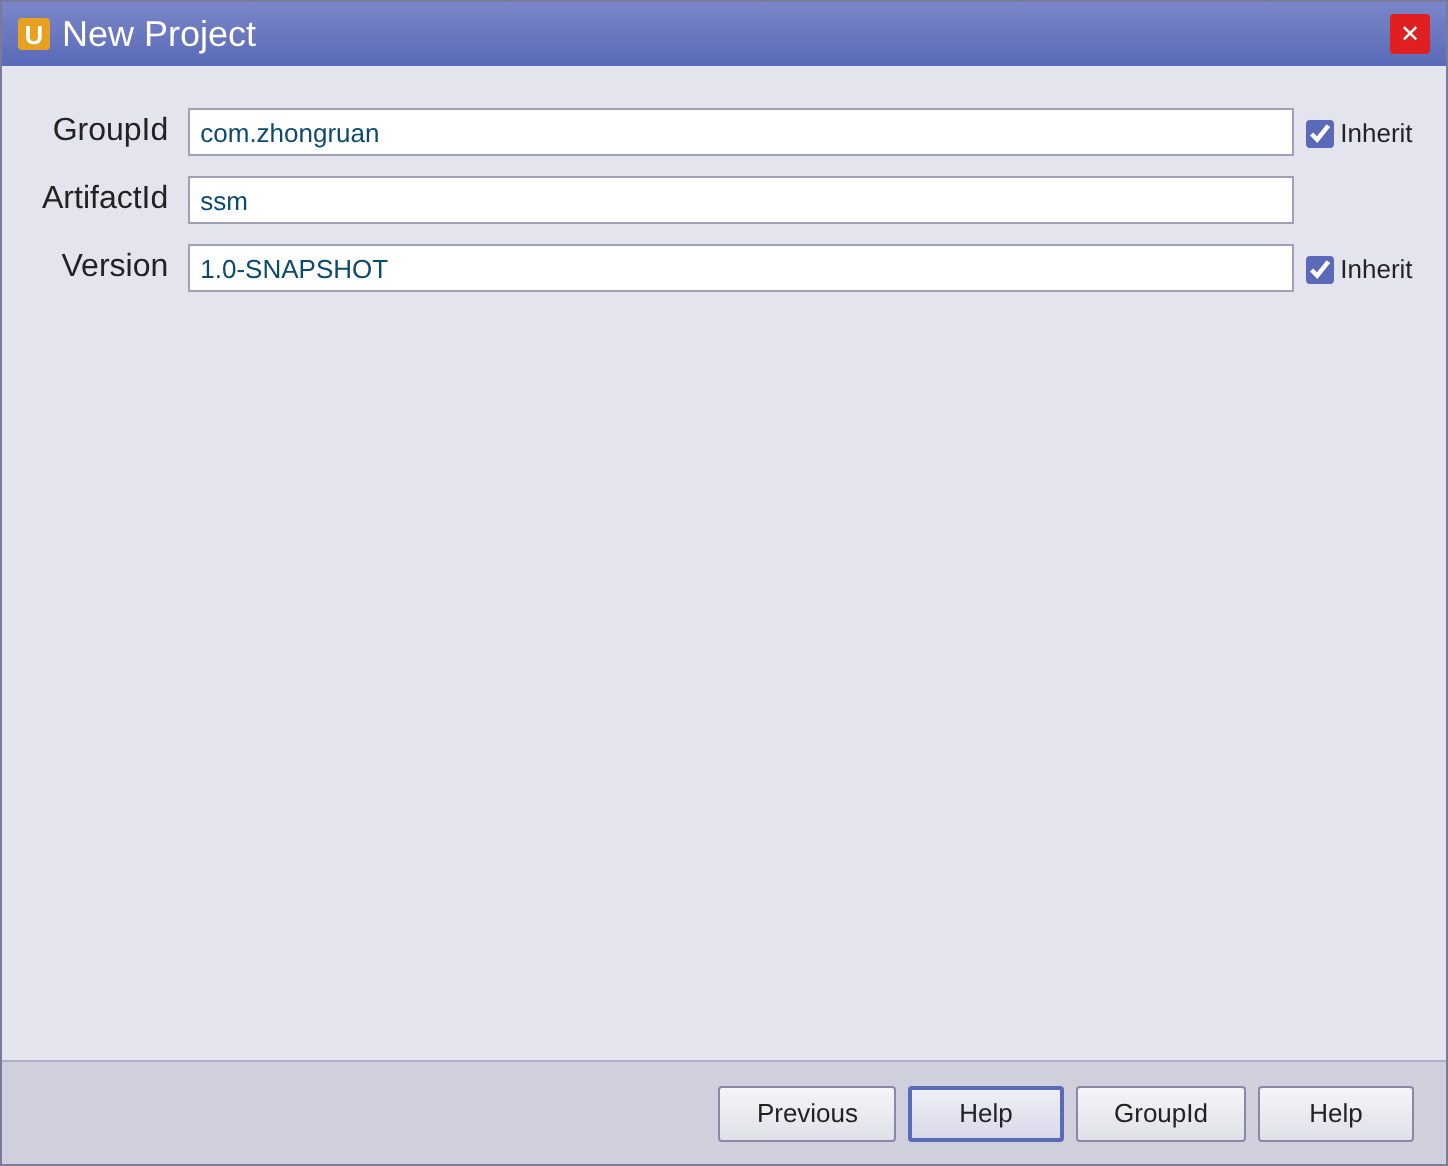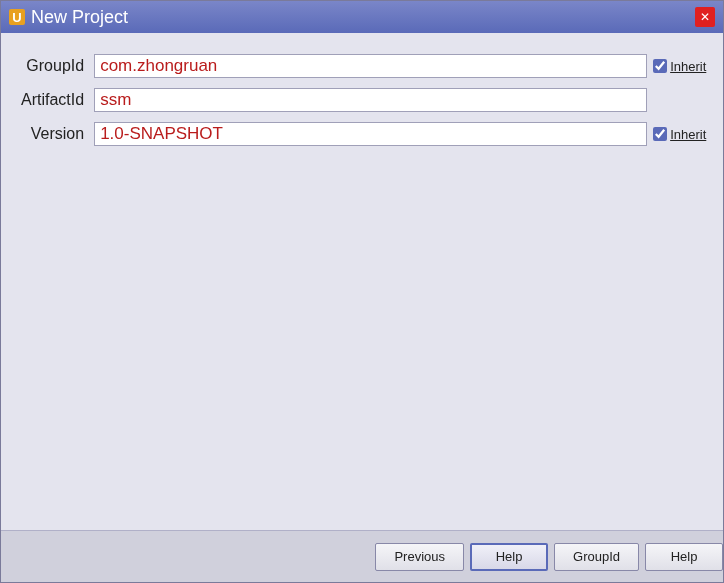--- a/index.html
+++ b/index.html
@@ -113,47 +113,46 @@
     .form-field-inner {
       display: flex;
       align-items: center;
       gap: 6px;
     }
 
     .text-input {
       background: white;
       border: 1px solid #a0a0b8;
       padding: 3px 5px;
-      font-size: 17px;
-      color: #b91c1c;
+      font-size: 13px;
+      color: #0c4a6e;
       outline: none;
       height: 24px;
       width: 553px;
     }
 
     .checkbox-label {
       display: flex;
-      align-items: center;
+      align-items: flex-end;
       gap: 3px;
       font-size: 13px;
       color: #222;
       white-space: nowrap;
-      text-decoration: underline;
     }
 
     .checkbox-label input[type="checkbox"] {
       width: 14px;
       height: 14px;
       accent-color: #5a6ab8;
     }
 
     .footer {
       background: #d0d0dc;
       border-top: 1px solid #b0b0c8;
-      padding: 10px 0;
+      padding: 10px 16px;
       display: flex;
       align-items: center;
       justify-content: flex-end;
       gap: 6px;
       height: 52px;
     }
 
     .btn {
       padding: 5px 18px;
       font-size: 13px;

